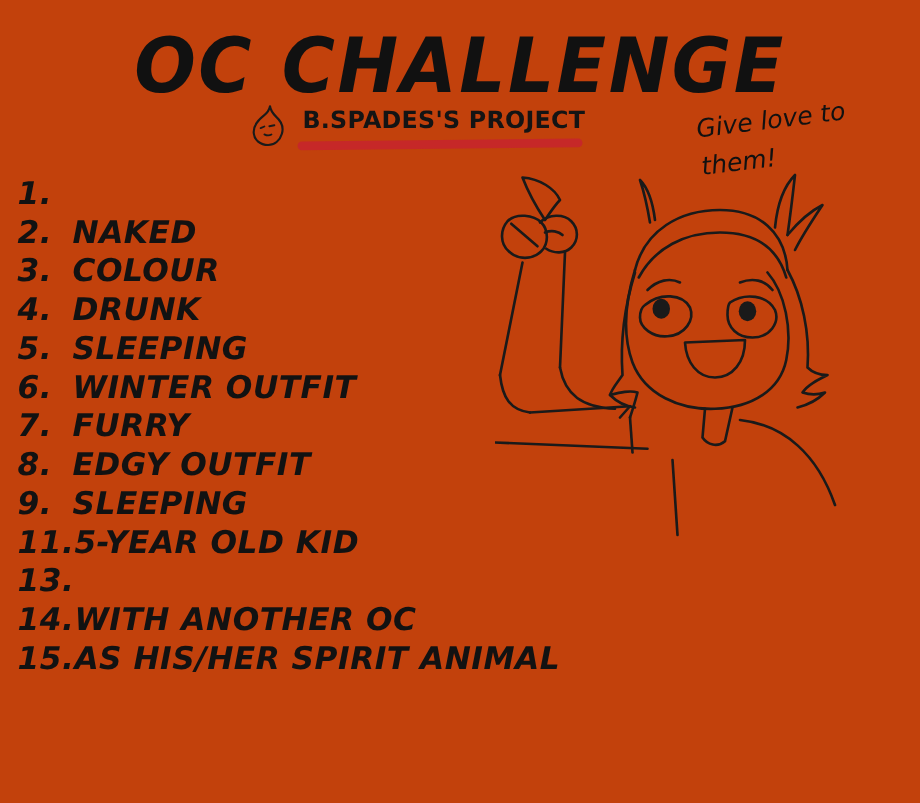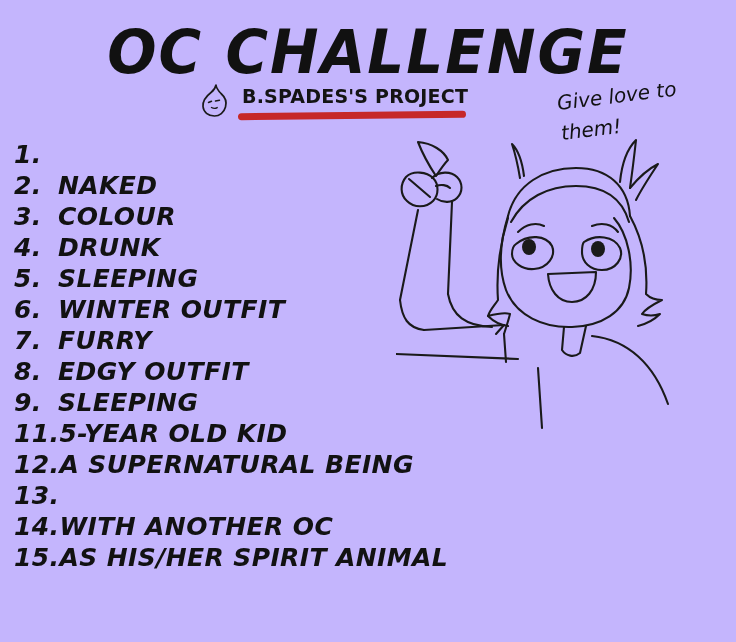--- a/index.html
+++ b/index.html
@@ -8,21 +8,21 @@
     padding: 0;
     background: #ffffff;
   }
   body {
     font-family: "DejaVu Sans", sans-serif;
   }
   #page {
     position: relative;
     width: 736px;
     height: 642px;
-    background: #c4b5fd;
+    background: #c2410c;
     overflow: hidden;
   }
 
   
   #title {
     position: absolute;
     left: 0;
     top: 22px;
     width: 736px;
     text-align: center;
@@ -192,24 +192,20 @@
     </li>
     <li>
       <span class="num">9.</span>
       <span class="txt">SLEEPING</span>
     </li>
     <li>
       <span class="num">11.</span>
       <span class="txt">5-YEAR OLD KID</span>
     </li>
     <li>
-      <span class="num">12.</span>
-      <span class="txt">A SUPERNATURAL BEING</span>
-    </li>
-    <li>
       <span class="num">13.</span>
     </li>
     <li>
       <span class="num">14.</span>
       <span class="txt">WITH ANOTHER OC</span>
     </li>
     <li>
       <span class="num">15.</span>
       <span class="txt">AS HIS/HER SPIRIT ANIMAL</span>
     </li>

